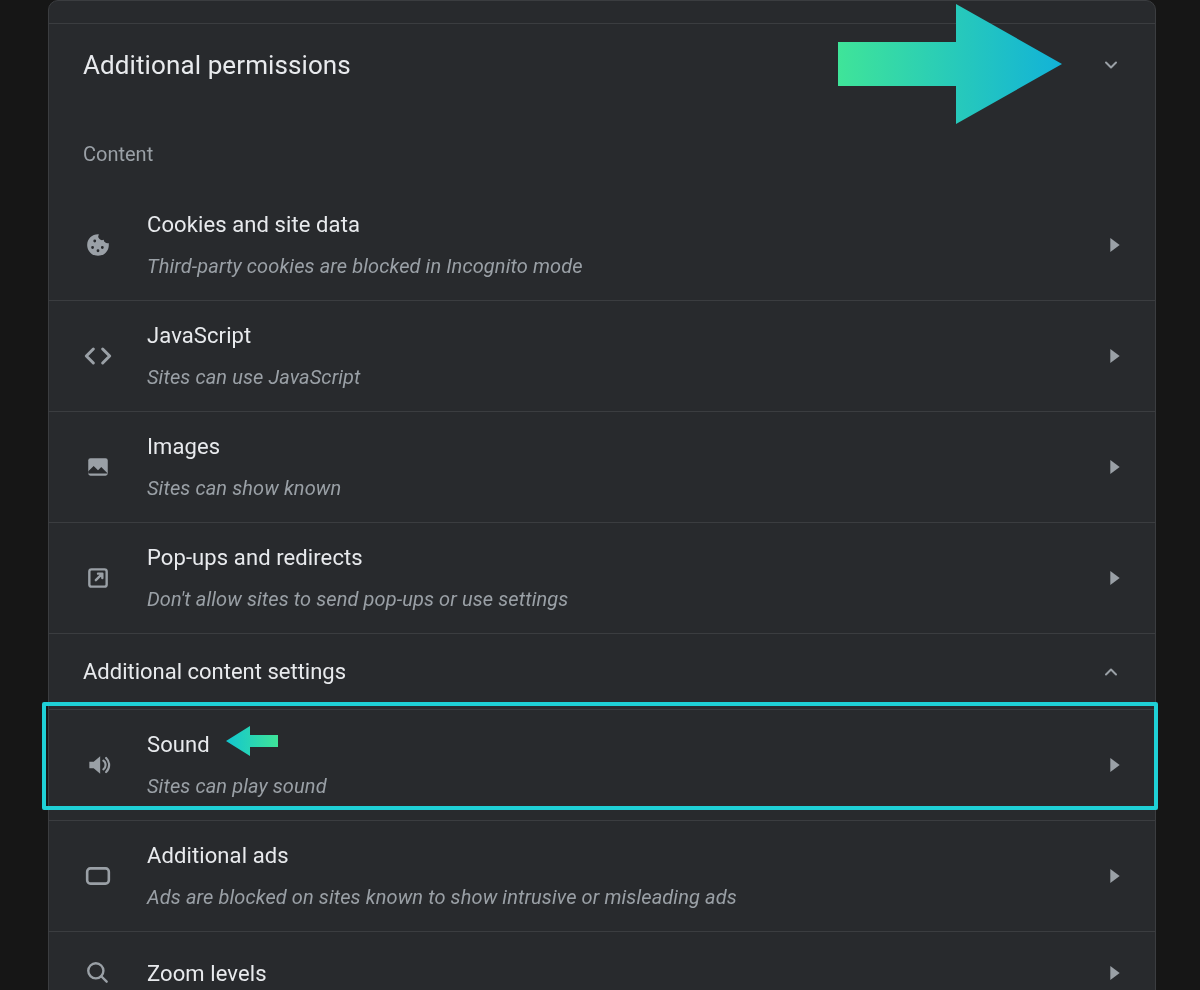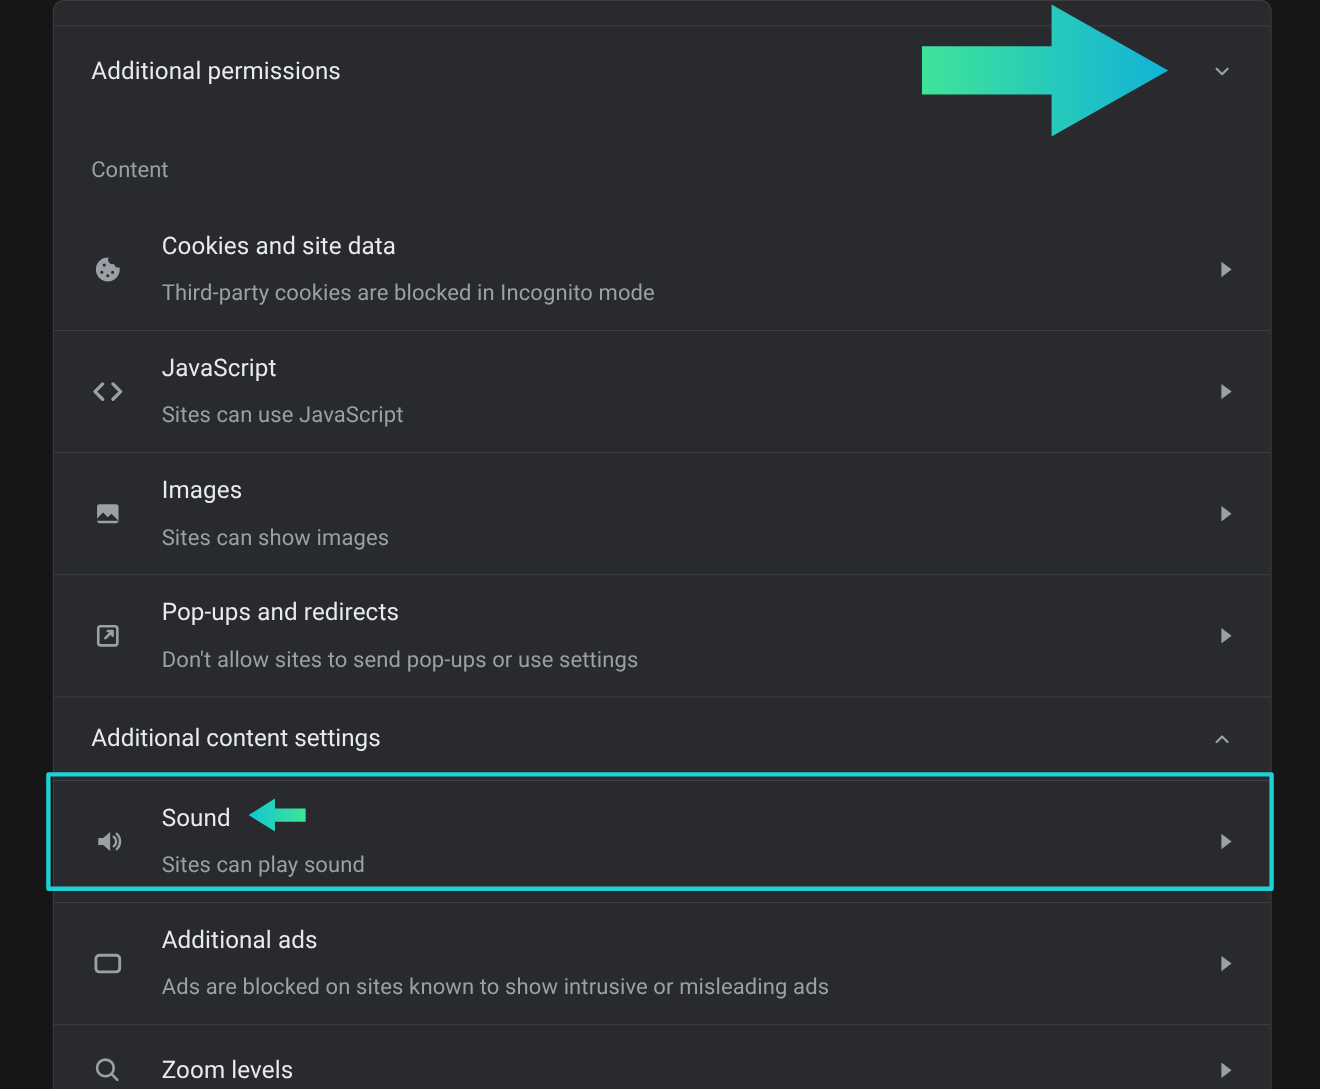--- a/index.html
+++ b/index.html
@@ -32,21 +32,21 @@
     width: 100%;
   }
   .section-row {
     display: flex;
     align-items: center;
     padding: 0 34px;
     min-height: 82px;
     position: relative;
   }
   .section-title {
-    font-size: 22px;
+    font-size: 26px;
     color: #e8eaed;
     font-weight: 400;
     letter-spacing: 0.1px;
   }
   .section-subheader {
     font-size: 20px;
     color: #9aa0a6;
     padding: 36px 34px 24px 34px;
   }
   .chev {
@@ -83,20 +83,21 @@
   .item-title {
     font-size: 22px;
     color: #e8eaed;
     font-weight: 400;
     letter-spacing: 0.1px;
   }
   .item-sub {
     font-size: 20px;
     color: #9aa0a6;
     letter-spacing: 0.1px;
+    font-style: italic;
   }
   .item-caret {
     margin-left: auto;
     color: #9aa0a6;
     display: flex;
     align-items: center;
   }
   .expander-row {
     display: flex;
     align-items: center;
@@ -191,21 +192,21 @@
 
     <div class="item-row">
       <span class="item-icon">
         <svg width="26" height="26" viewBox="0 0 24 24" fill="#9aa0a6">
             <rect x="3" y="4" width="18" height="16" rx="2"></rect>
             <path d="M3 16l5-5 4 4 3-3 6 6v0H3z" fill="#282a2d"></path>
           </svg>
       </span>
       <div class="item-text">
         <span class="item-title">Images</span>
-        <span class="item-sub">Sites can show images</span>
+        <span class="item-sub">Sites can show known</span>
       </div>
       <span class="item-caret">
         <svg width="12" height="14" viewBox="0 0 8 12" fill="#9aa0a6">
             <path d="M0 0l8 6-8 6z"></path>
           </svg>
       </span>
     </div>
 
     <div class="item-row">
       <span class="item-icon">

